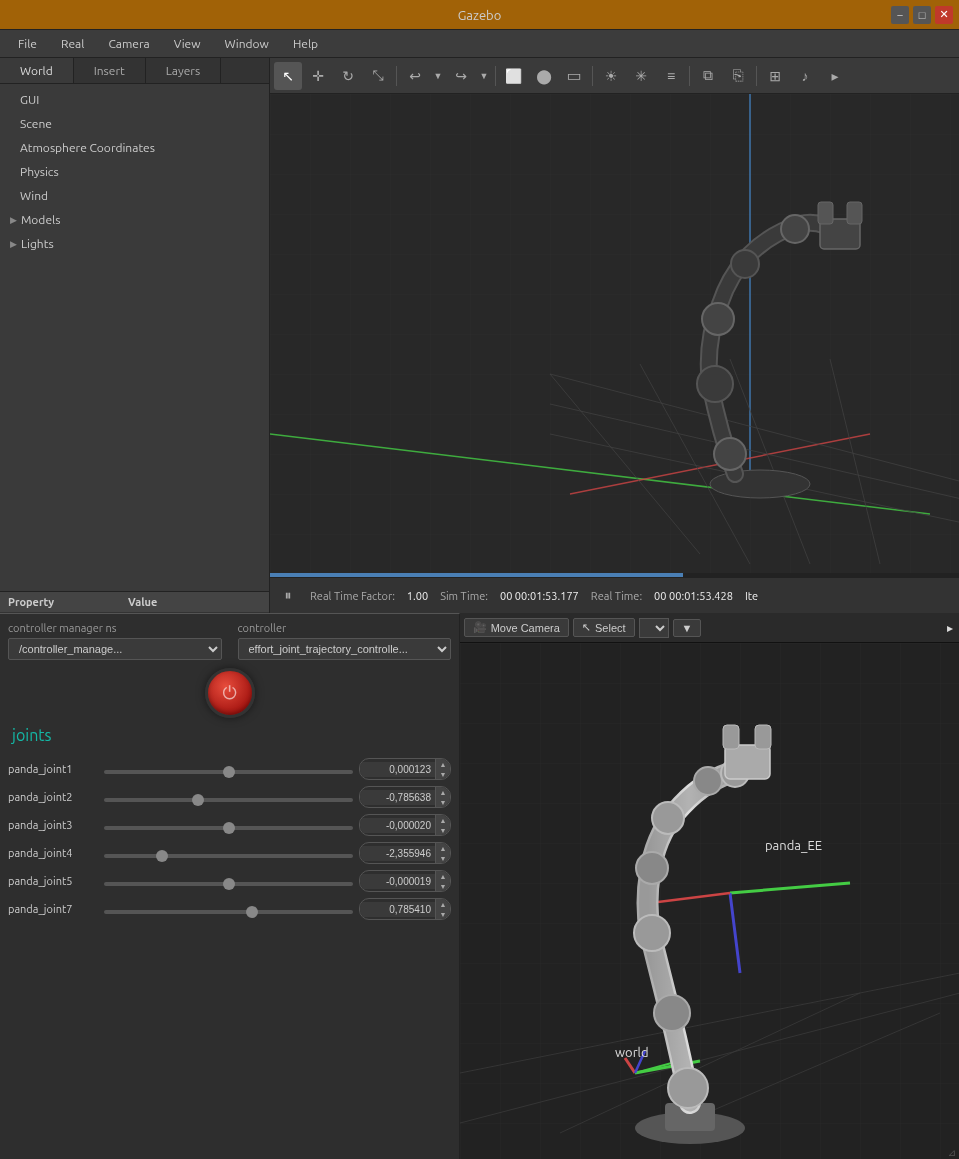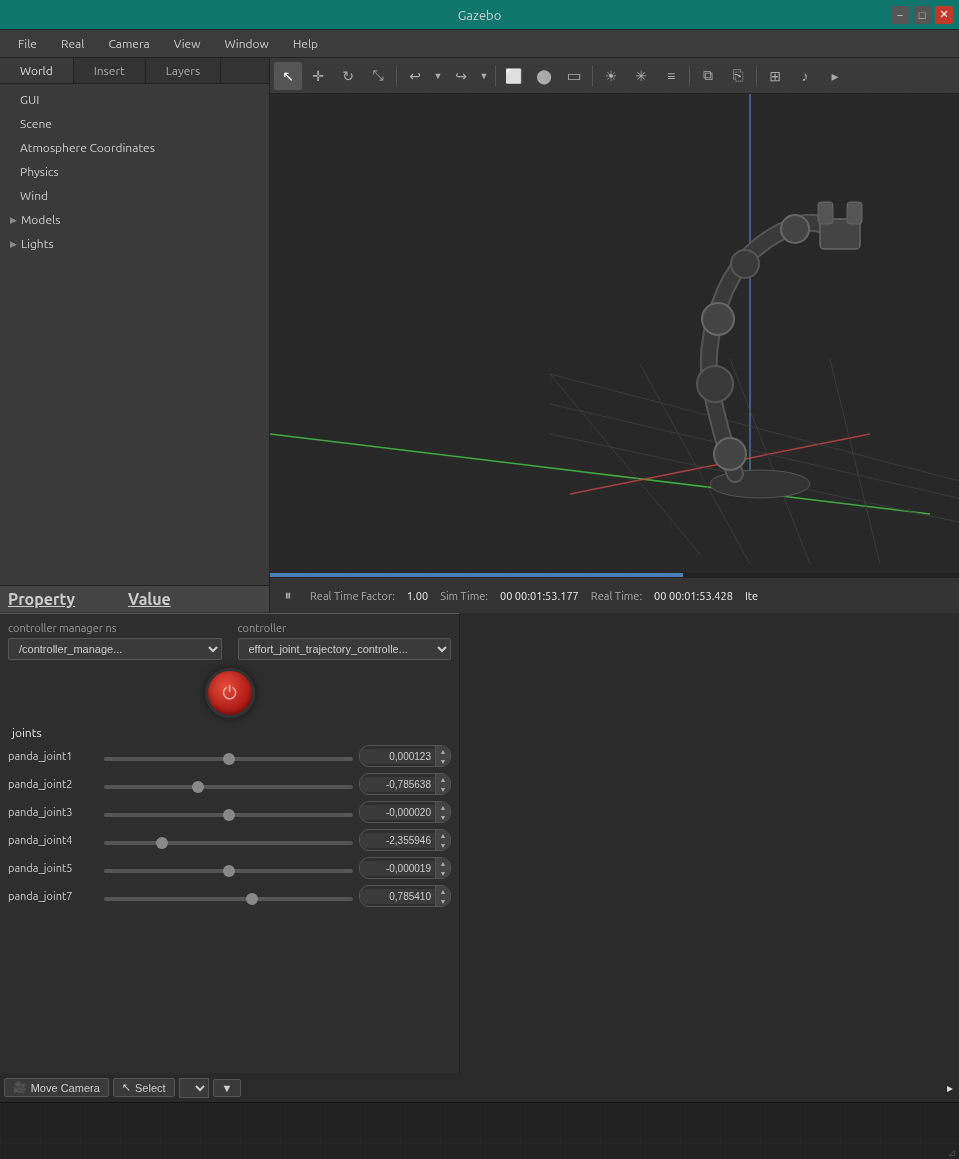--- a/index.html
+++ b/index.html
@@ -8,21 +8,21 @@
       font-family: 'Ubuntu', 'Arial', sans-serif;
       font-size: 12px;
       color: #ddd;
       width: 959px;
       height: 1159px;
       overflow: hidden;
     }
 
     
     .title-bar {
-      background: #0f766e;
+      background: #a16207;
       height: 30px;
       display: flex;
       align-items: center;
       justify-content: center;
       position: relative;
       border-bottom: 1px solid #222;
     }
     .title-bar-title {
       color: #ccc;
       font-size: 13px;
@@ -130,24 +130,23 @@
     .property-table {
       border-top: 1px solid #222;
     }
     .property-header {
       display: flex;
       background: #444;
       border-bottom: 1px solid #333;
     }
     .property-header-col {
       padding: 4px 8px;
-      font-size: 16px;
+      font-size: 11px;
       color: #ccc;
       font-weight: bold;
-      text-decoration: underline;
     }
     .property-header-col:first-child { width: 120px; }
 
     
     .viewport {
       flex: 1;
       background: #1a1a1a;
       position: relative;
       overflow: hidden;
     }
@@ -237,21 +236,20 @@
       font-size: 14px;
       display: flex;
       align-items: center;
       justify-content: center;
     }
 
     
     .bottom-area {
       display: flex;
       height: calc(1159px - 555px - 30px - 28px);
-      flex-direction: column;
     }
 
     
     .controller-panel {
       width: 460px;
       background: #2e2e2e;
       border-right: 1px solid #222;
       border-top: 1px solid #555;
       overflow-y: auto;
       padding: 8px;
@@ -296,23 +294,23 @@
       box-shadow: 0 0 8px rgba(0,0,0,0.5), inset 0 -2px 4px rgba(0,0,0,0.3);
       cursor: pointer;
       display: flex;
       align-items: center;
       justify-content: center;
       color: rgba(255,255,255,0.6);
       font-size: 18px;
     }
 
     .joints-label {
-      font-size: 12px;
-      color: #e5e5e5;
-      margin-bottom: 6px;
+      font-size: 16px;
+      color: #14b8a6;
+      margin-bottom: 14px;
       padding-left: 4px;
     }
 
     .joints-scroll-area {
       height: 320px;
       overflow-y: auto;
       position: relative;
     }
 
     .joint-row {

